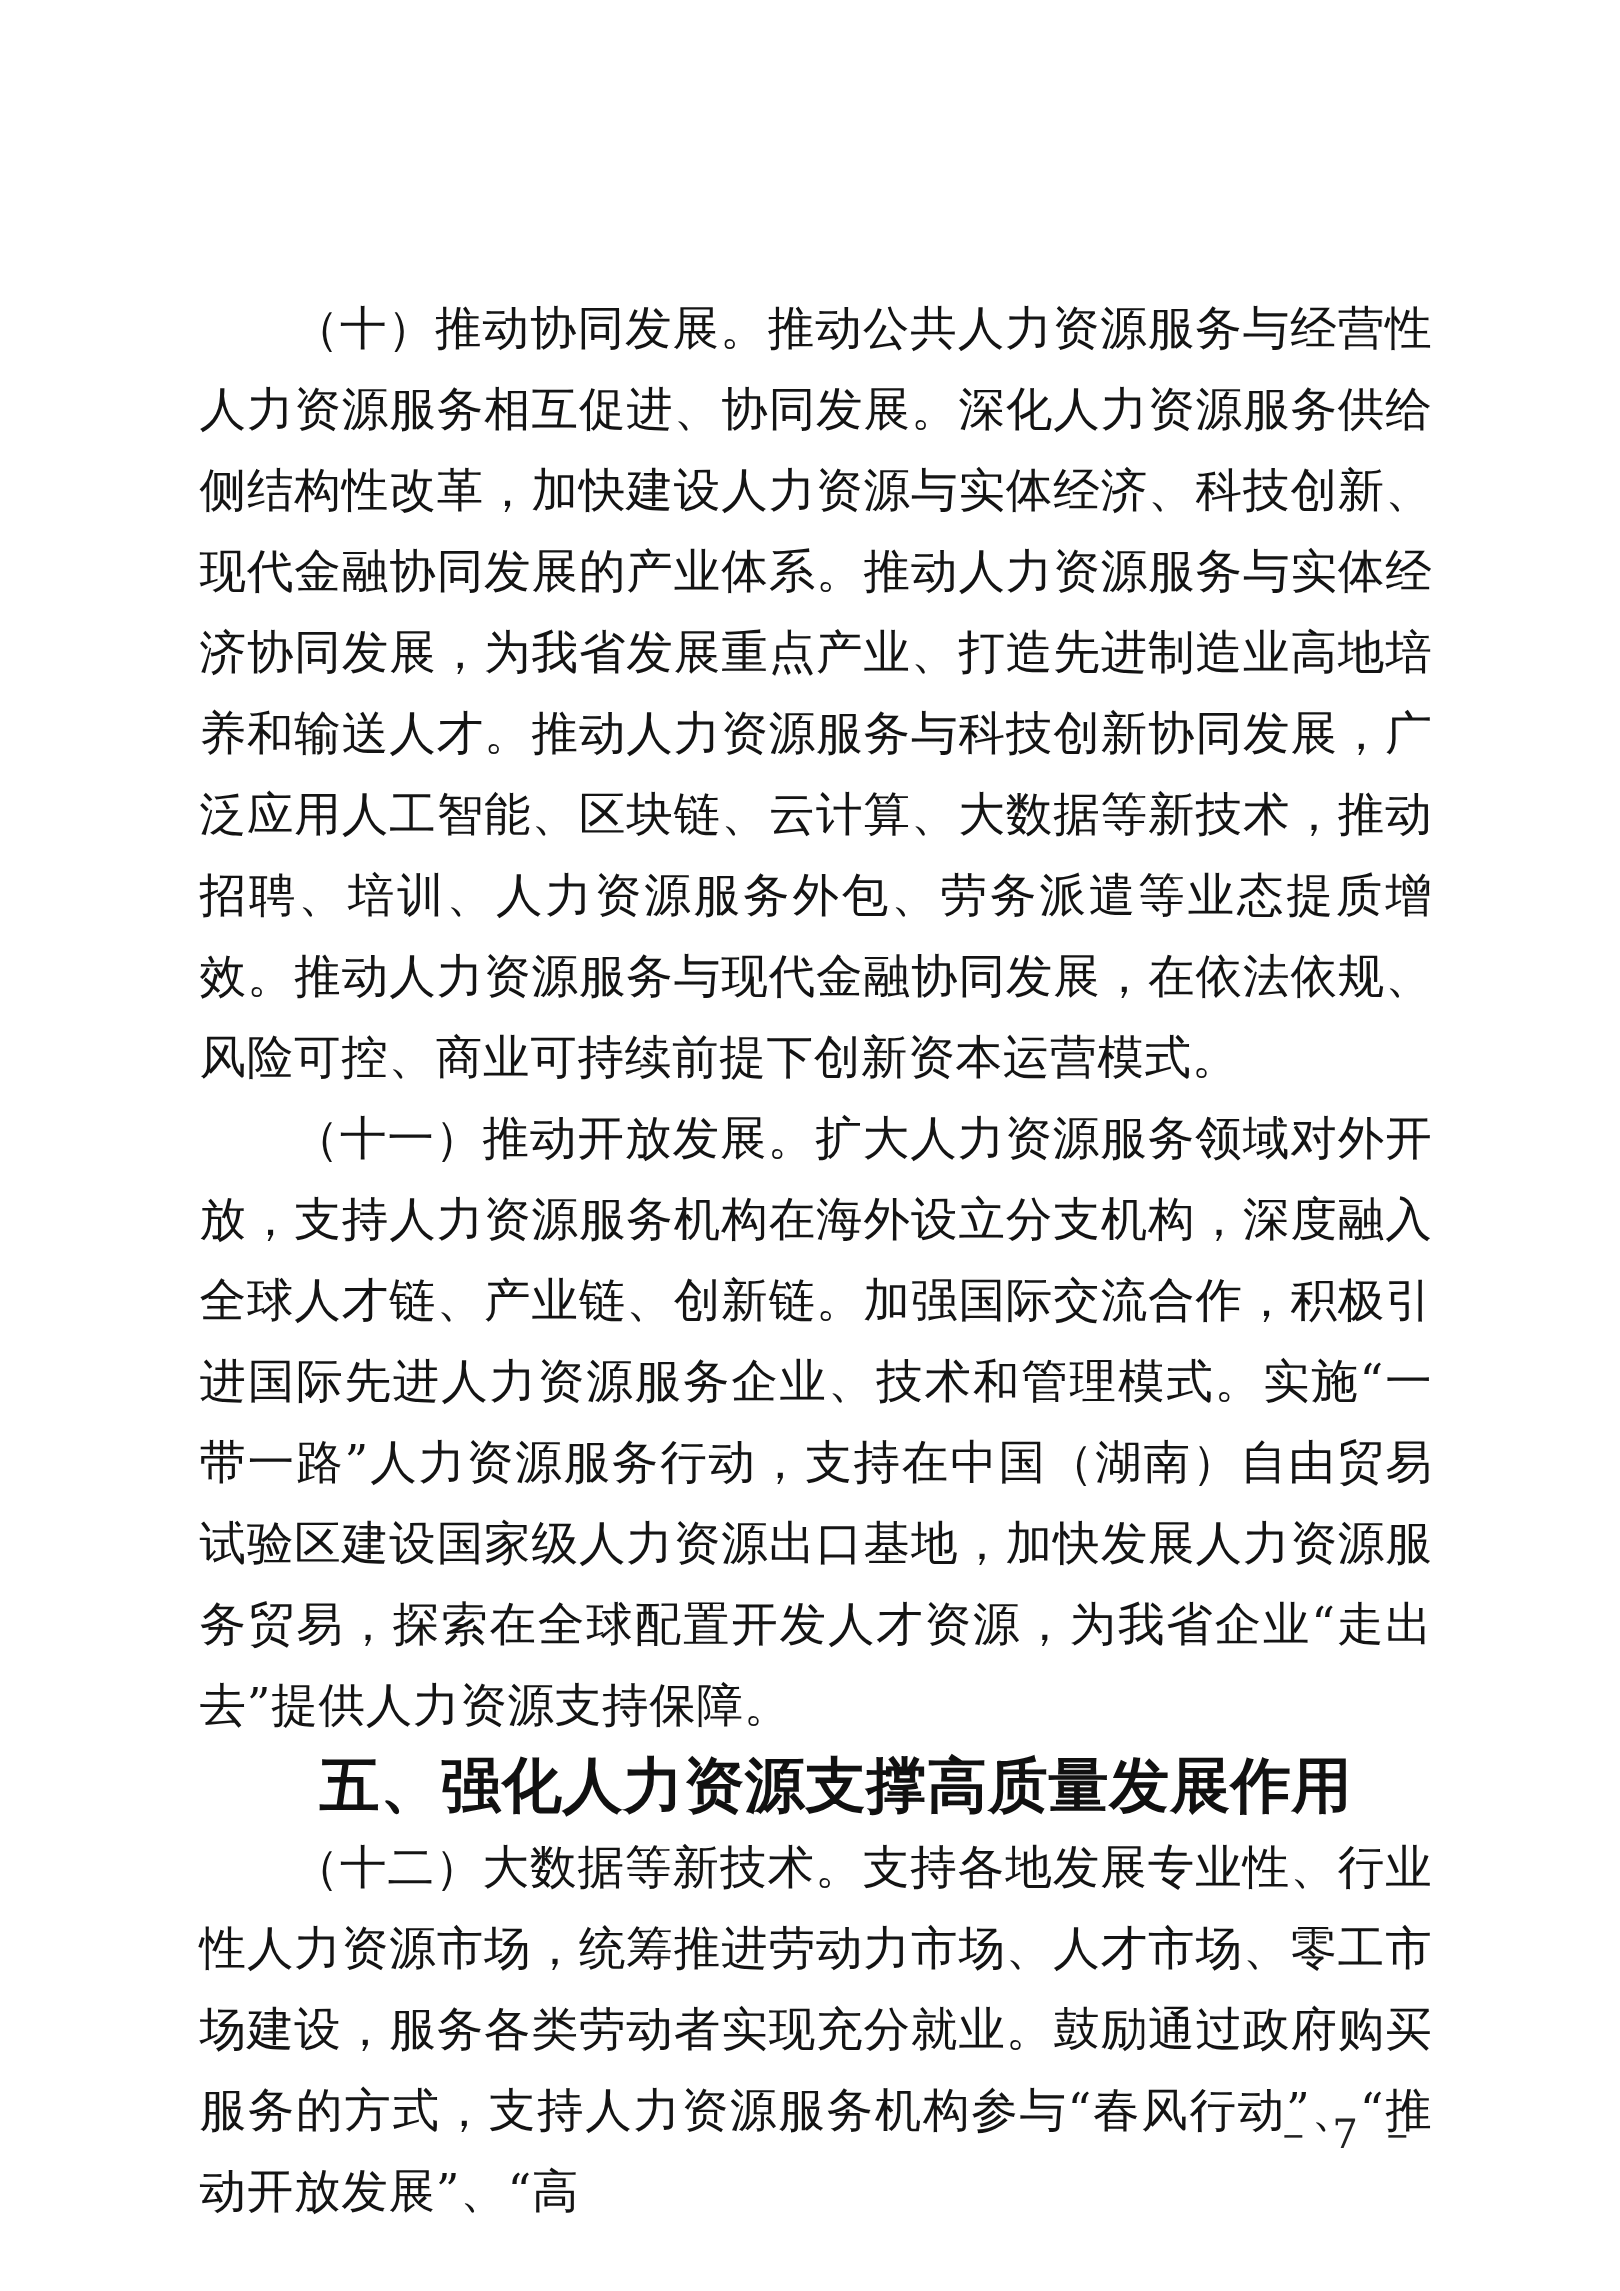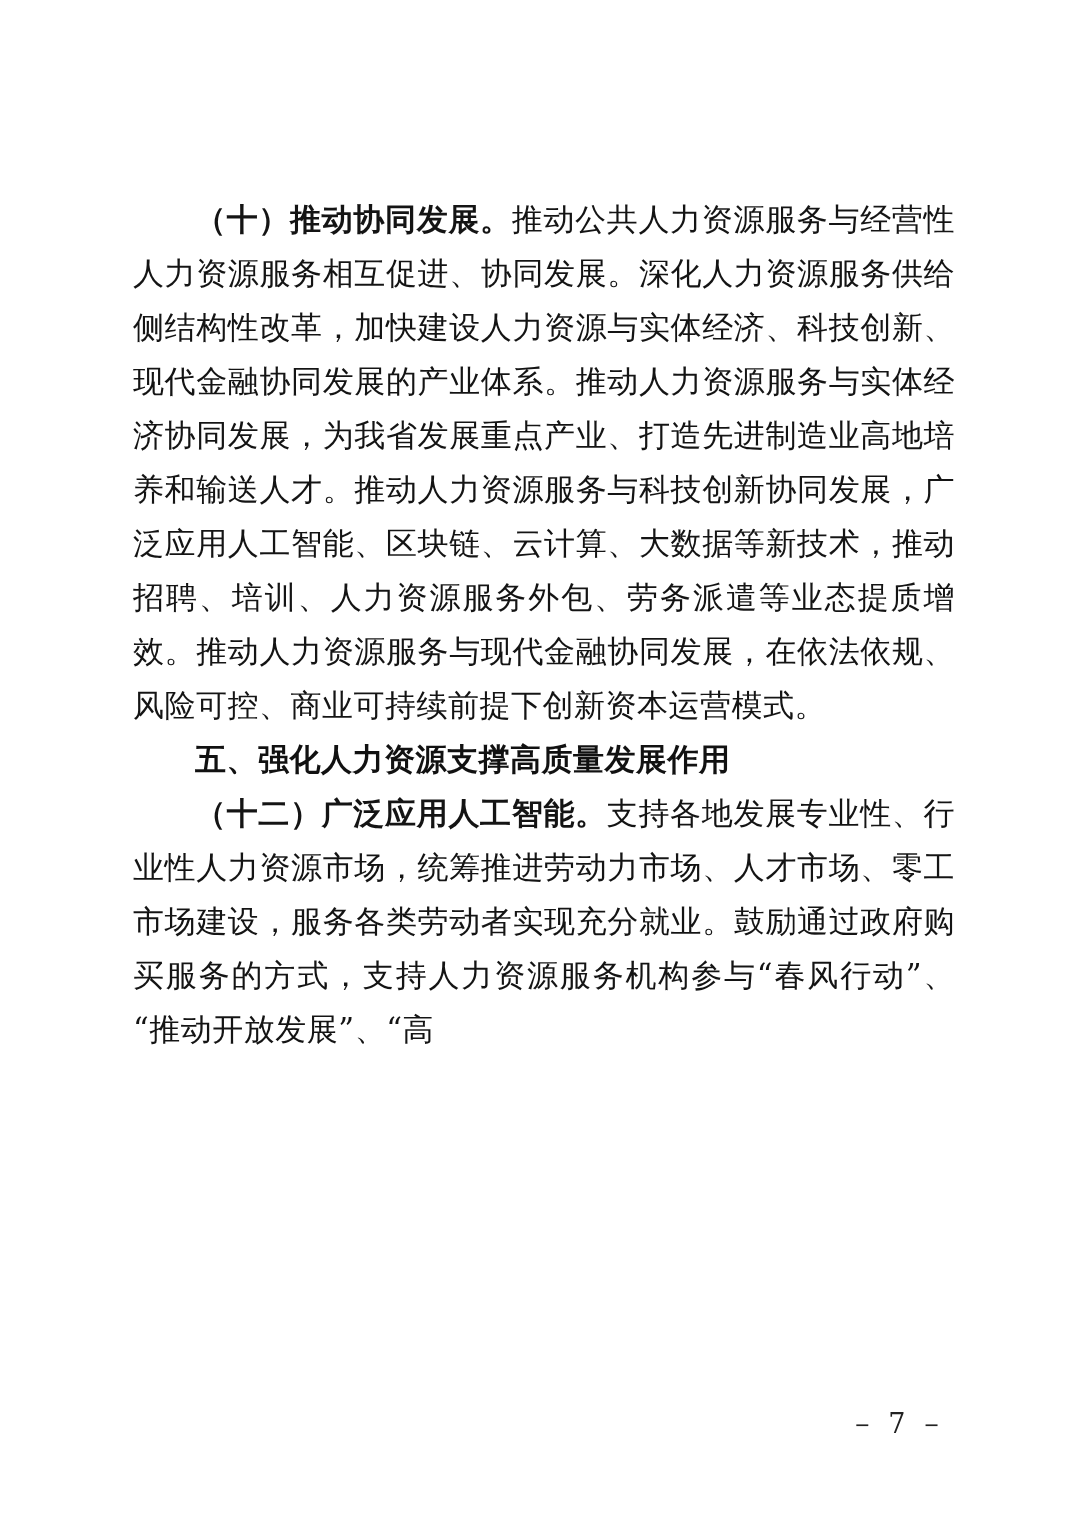--- a/index.html
+++ b/index.html
@@ -29,27 +29,27 @@
     font-family: "DejaVu Serif", "Liberation Serif", serif;
     font-size: 31px;
     line-height: 54px;
     color: #141414;
     text-align: justify;
     text-justify: inter-ideograph;
     text-indent: 2em;
     letter-spacing: 0.5px;
   }
   .para .lead {
-    font-weight: bold;
+    font-weight: normal;
   }
   .heading {
     margin: 0;
     font-family: "DejaVu Sans", "Liberation Sans", sans-serif;
     font-weight: bold;
-    font-size: 31px;
+    font-size: 40px;
     line-height: 54px;
     color: #111111;
     text-indent: 2em;
     letter-spacing: 0.5px;
   }
   .page-number {
     position: absolute;
     top: 1406px;
     right: 133px;
     font-family: "DejaVu Serif", "Liberation Serif", serif;
@@ -60,21 +60,22 @@
   }
 </style>
 </head>
 <body>
 
 <div class="doc-page">
   <div class="doc-body">
 
     <p class="para"><span class="lead">（十）推动协同发展。</span><span>推动公共人力资源服务与经营性人力资源服务相互促进、协同发展。深化人力资源服务供给侧结构性改革，加快建设人力资源与实体经济、科技创新、现代金融协同发展的产业体系。推动人力资源服务与实体经济协同发展，为我省发展重点产业、打造先进制造业高地培养和输送人才。推动人力资源服务与科技创新协同发展，广泛应用人工智能、区块链、云计算、大数据等新技术，推动招聘、培训、人力资源服务外包、劳务派遣等业态提质增效。推动人力资源服务与现代金融协同发展，在依法依规、风险可控、商业可持续前提下创新资本运营模式。</span></p>
 
+    <p class="para"><span class="lead">（十一）推动开放发展。</span><span>扩大人力资源服务领域对外开放，支持人力资源服务机构在海外设立分支机构，深度融入全球人才链、产业链、创新链。加强国际交流合作，积极引进国际先进人力资源服务企业、技术和管理模式。实施“一带一路”人力资源服务行动，支持在中国（湖南）自由贸易试验区建设国家级人力资源出口基地，加快发展人力资源服务贸易，探索在全球配置开发人才资源，为我省企业“走出去”提供人力资源支持保障。</span></p>
 
     <h2 class="heading">五、强化人力资源支撑高质量发展作用</h2>
 
-    <p class="para"><span class="lead">（十二）广泛应用人工智能。</span><span>支持各地发展专业性、行业性人力资源市场，统筹推进劳动力市场、人才市场、零工市场建设，服务各类劳动者实现充分就业。鼓励通过政府购买服务的方式，支持人力资源服务机构参与“春风行动”、“推动开放发展”、“高</span></p>
+    <p class="para"><span class="lead">（十二）大数据等新技术。</span><span>支持各地发展专业性、行业性人力资源市场，统筹推进劳动力市场、人才市场、零工市场建设，服务各类劳动者实现充分就业。鼓励通过政府购买服务的方式，支持人力资源服务机构参与“春风行动”、“推动开放发展”、“高</span></p>
 
   </div>
 
   <div class="page-number">－ 7 －</div>
 </div>
 
 </body></html>

